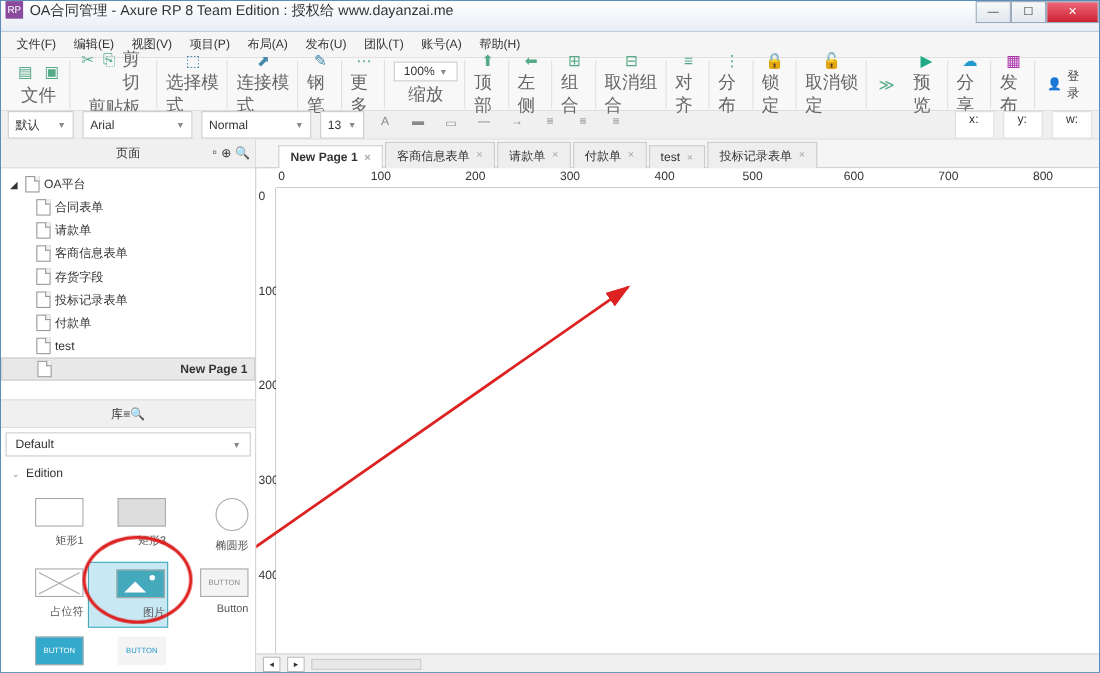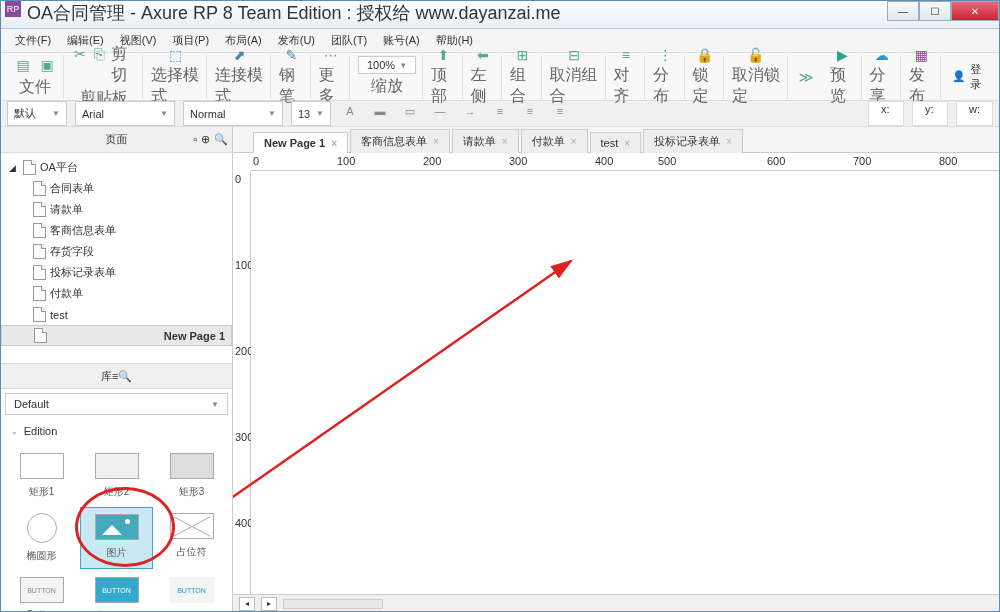--- a/index.html
+++ b/index.html
@@ -1,19 +1,19 @@
 <!DOCTYPE html>
 <html><head>
 <meta charset="utf-8">
 <style>
 *{box-sizing:border-box;margin:0;padding:0;font-family:"Microsoft YaHei",Arial,sans-serif;font-size:11px;color:#333}
 body{background:#fff;width:1000px;height:612px;overflow:hidden;border:1px solid #5b8db8}
 .titlebar{height:28px;background:linear-gradient(#fff,#e8eef5);border-bottom:1px solid #b8c8d8;display:flex;padding:0 4px;position:relative}
 .app-icon{width:16px;height:16px;background:#8a4a9e;color:#fff;font-size:9px;display:flex;align-items:center;justify-content:center;margin-right:6px}
-.title-text{font-size:18px;color:#333}
+.title-text{font-size:13px;color:#333}
 .winbtns{position:absolute;right:0;top:0;display:flex}
 .winbtn{width:32px;height:20px;border:1px solid #9ab;background:linear-gradient(#f8f8f8,#e0e8ee);display:flex;align-items:center;justify-content:center;font-size:10px}
 .winbtn.close{background:linear-gradient(#e67,#c23);color:#fff;width:48px}
 .menubar{height:24px;background:#f5f5f5;display:flex;align-items:center;padding:0 8px;gap:4px;border-bottom:1px solid #ddd}
 .menuitem{padding:2px 6px;cursor:pointer}
 .toolbar1{height:48px;background:#f8f8f8;border-bottom:1px solid #ddd;display:flex;align-items:center;padding:0 6px;gap:2px}
 .tgroup{display:flex;flex-direction:column;align-items:center;padding:0 6px;border-right:1px solid #e0e0e0;height:44px;justify-content:center;gap:2px}
 .tgroup.nr{border-right:none}
 .ticon{width:20px;height:20px;display:flex;align-items:center;justify-content:center;font-size:14px;color:#5a8}
 .ticonrow{display:flex;gap:4px}
@@ -32,21 +32,21 @@
 .tree-item{display:flex;align-items:center;height:21px;padding-left:8px;gap:4px;cursor:pointer}
 .tree-item.l2{padding-left:32px}
 .tree-item.sel{background:#e8e8e8;font-weight:bold}
 .tree-caret{width:10px;font-size:9px}
 .tree-ico{width:13px;height:15px;border:1px solid #999;background:#fff;position:relative}
 .tree-ico::after{content:"";position:absolute;right:-1px;top:-1px;width:4px;height:4px;background:#f0f0f0;border-left:1px solid #999;border-bottom:1px solid #999}
 .lib-hdr{height:26px;background:#f0f0f0;border-top:1px solid #ddd;border-bottom:1px solid #ddd;display:flex;align-items:center;justify-content:center;position:relative;color:#666}
 .lib-sel{margin:4px;border:1px solid #ccc;padding:4px 8px;display:flex;justify-content:space-between;align-items:center;color:#666}
 .lib-cat{padding:6px 10px;color:#444;display:flex;align-items:center;gap:6px}
 .lib-grid{display:grid;grid-template-columns:repeat(3,1fr);gap:2px;padding:4px;overflow:auto;flex:1}
-.lib-item{display:flex;flex-direction:column;align-items:center;padding:6px 2px;gap:6px;cursor:pointer}
+.lib-item{display:flex;flex-direction:column;align-items:flex-end;padding:6px 2px;gap:6px;cursor:pointer}
 .lib-item.hl{background:#c8e8f4;border:1px solid #4ab}
 .lib-shape{width:44px;height:26px;border:1px solid #aaa;background:#fff}
 .lib-shape.g1{background:#f0f0f0}
 .lib-shape.g2{background:#ddd}
 .lib-shape.circ{border-radius:50%;width:30px;height:30px}
 .lib-shape.img{background:#4ab;position:relative}
 .lib-shape.img::after{content:"";position:absolute;left:6px;bottom:4px;width:0;height:0;border-left:10px solid transparent;border-right:10px solid transparent;border-bottom:10px solid #fff}
 .lib-shape.img::before{content:"";position:absolute;right:8px;top:4px;width:5px;height:5px;background:#fff;border-radius:50%}
 .lib-shape.ph{background:#fff;position:relative}
 .lib-shape.ph::before,.lib-shape.ph::after{content:"";position:absolute;left:0;width:100%;height:1px;background:#aaa;top:50%}
@@ -284,38 +284,34 @@
     <div class="lib-cat">
         <span class="dd">⌄</span>
         <span>Edition</span>
       </div>
     <div class="lib-grid">
       <div class="lib-item">
           <div class="lib-shape"></div>
           <div class="lib-lbl">矩形1</div>
         </div>
       <div class="lib-item">
-          <div class="lib-shape g1"></div>
-          <div class="lib-lbl">矩形2</div>
-        </div>
-      <div class="lib-item">
           <div class="lib-shape g2"></div>
           <div class="lib-lbl">矩形3</div>
         </div>
       <div class="lib-item">
           <div class="lib-shape circ"></div>
           <div class="lib-lbl">椭圆形</div>
+        </div>
+      <div class="lib-item">
+          <div class="lib-shape ph"></div>
+          <div class="lib-lbl">占位符</div>
         </div>
       <div class="lib-item hl">
           <div class="lib-shape img"></div>
           <div class="lib-lbl">图片</div>
-        </div>
-      <div class="lib-item">
-          <div class="lib-shape ph"></div>
-          <div class="lib-lbl">占位符</div>
         </div>
       <div class="lib-item">
           <div class="lib-shape btn">BUTTON</div>
           <div class="lib-lbl">Button</div>
         </div>
       <div class="lib-item">
           <div class="lib-shape btn btn2">BUTTON</div>
           <div class="lib-lbl">主要按钮</div>
         </div>
       <div class="lib-item">
@@ -351,21 +347,21 @@
           <span>投标记录表单</span>
           <span class="x">×</span>
         </div>
     </div>
     <div class="ruler-h">
       <span style="left:2px">0</span>
         <span style="left:86px">100</span>
         <span style="left:172px">200</span>
         <span style="left:258px">300</span>
         <span style="left:344px">400</span>
-        <span style="left:407px">500</span>
+        <span style="left:424px">500</span>
         <span style="left:516px">600</span>
         <span style="left:602px">700</span>
         <span style="left:688px">800</span>
     </div>
     <div class="canvas-wrap">
       <div class="ruler-v">
         <span style="top:2px">0</span>
           <span style="top:88px">100</span>
           <span style="top:174px">200</span>
           <span style="top:260px">300</span>

